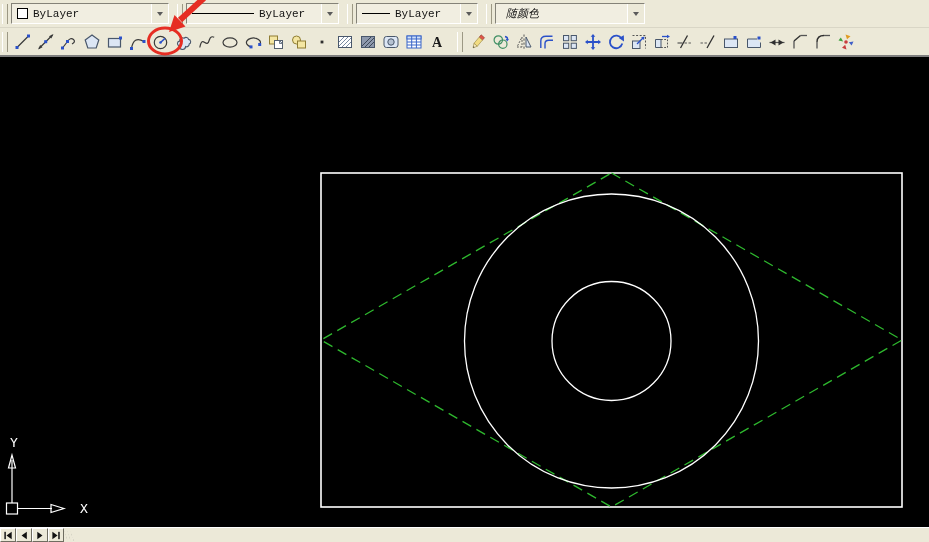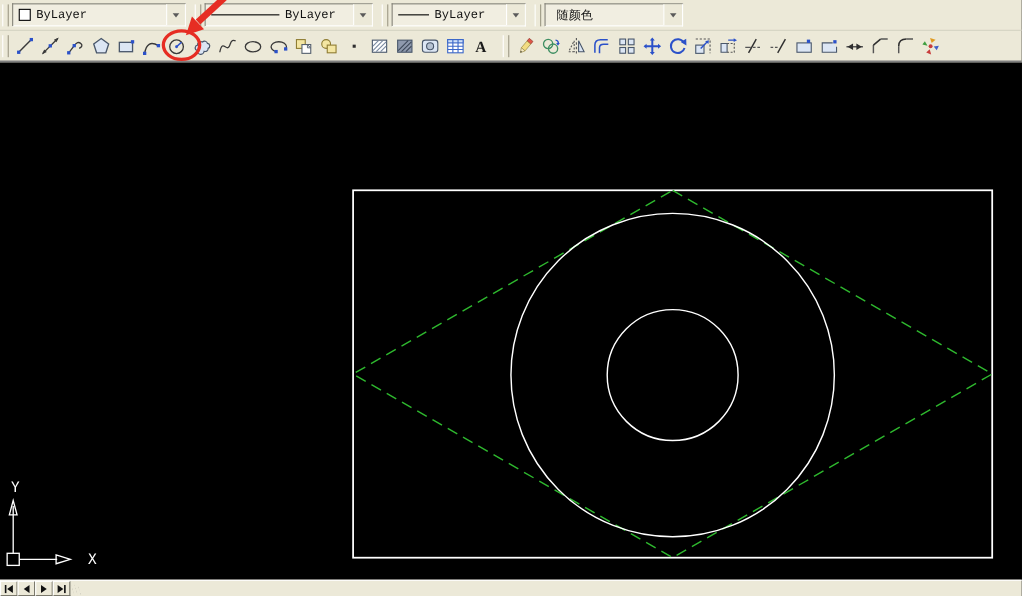--- a/index.html
+++ b/index.html
@@ -79,21 +79,21 @@
         <div class="combo" style="width: 122px;">
           <span class="combo-body">
             <span class="ltline" style="width:28px"></span>
             <span class="combo-text">ByLayer</span>
           </span>
           <span class="combo-arrow">
             <span class="tri"></span>
           </span>
         </div>
         <div class="grip"></div>
-        <div class="combo" style="width: 126px;">
+        <div class="combo" style="width: 150px; font-style: italic;">
           <span class="combo-body">
             <span class="combo-text">随颜色</span>
           </span>
           <span class="combo-arrow">
             <span class="tri"></span>
           </span>
         </div>
       </div>
   </div>
 

